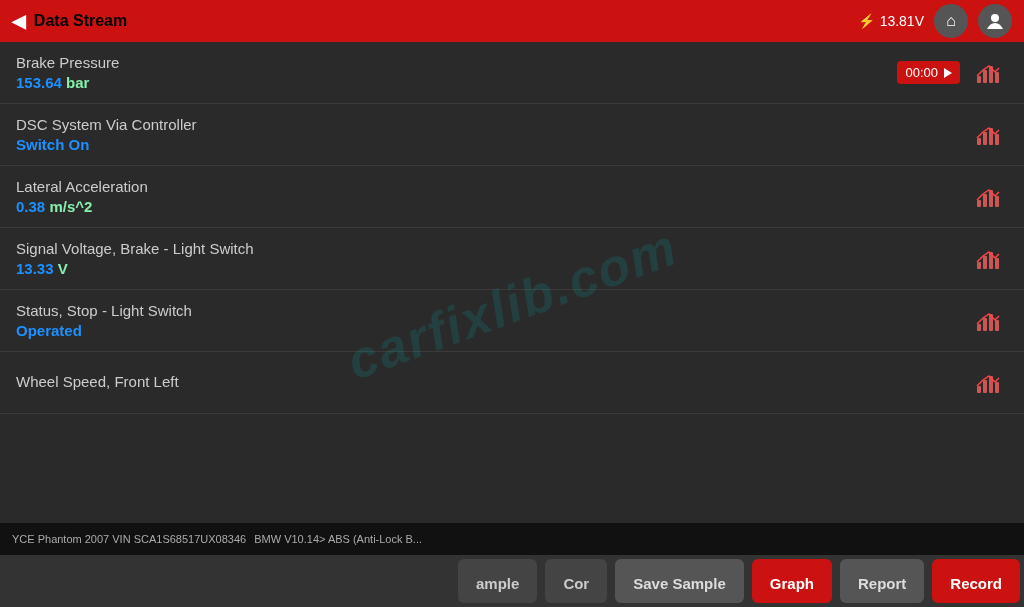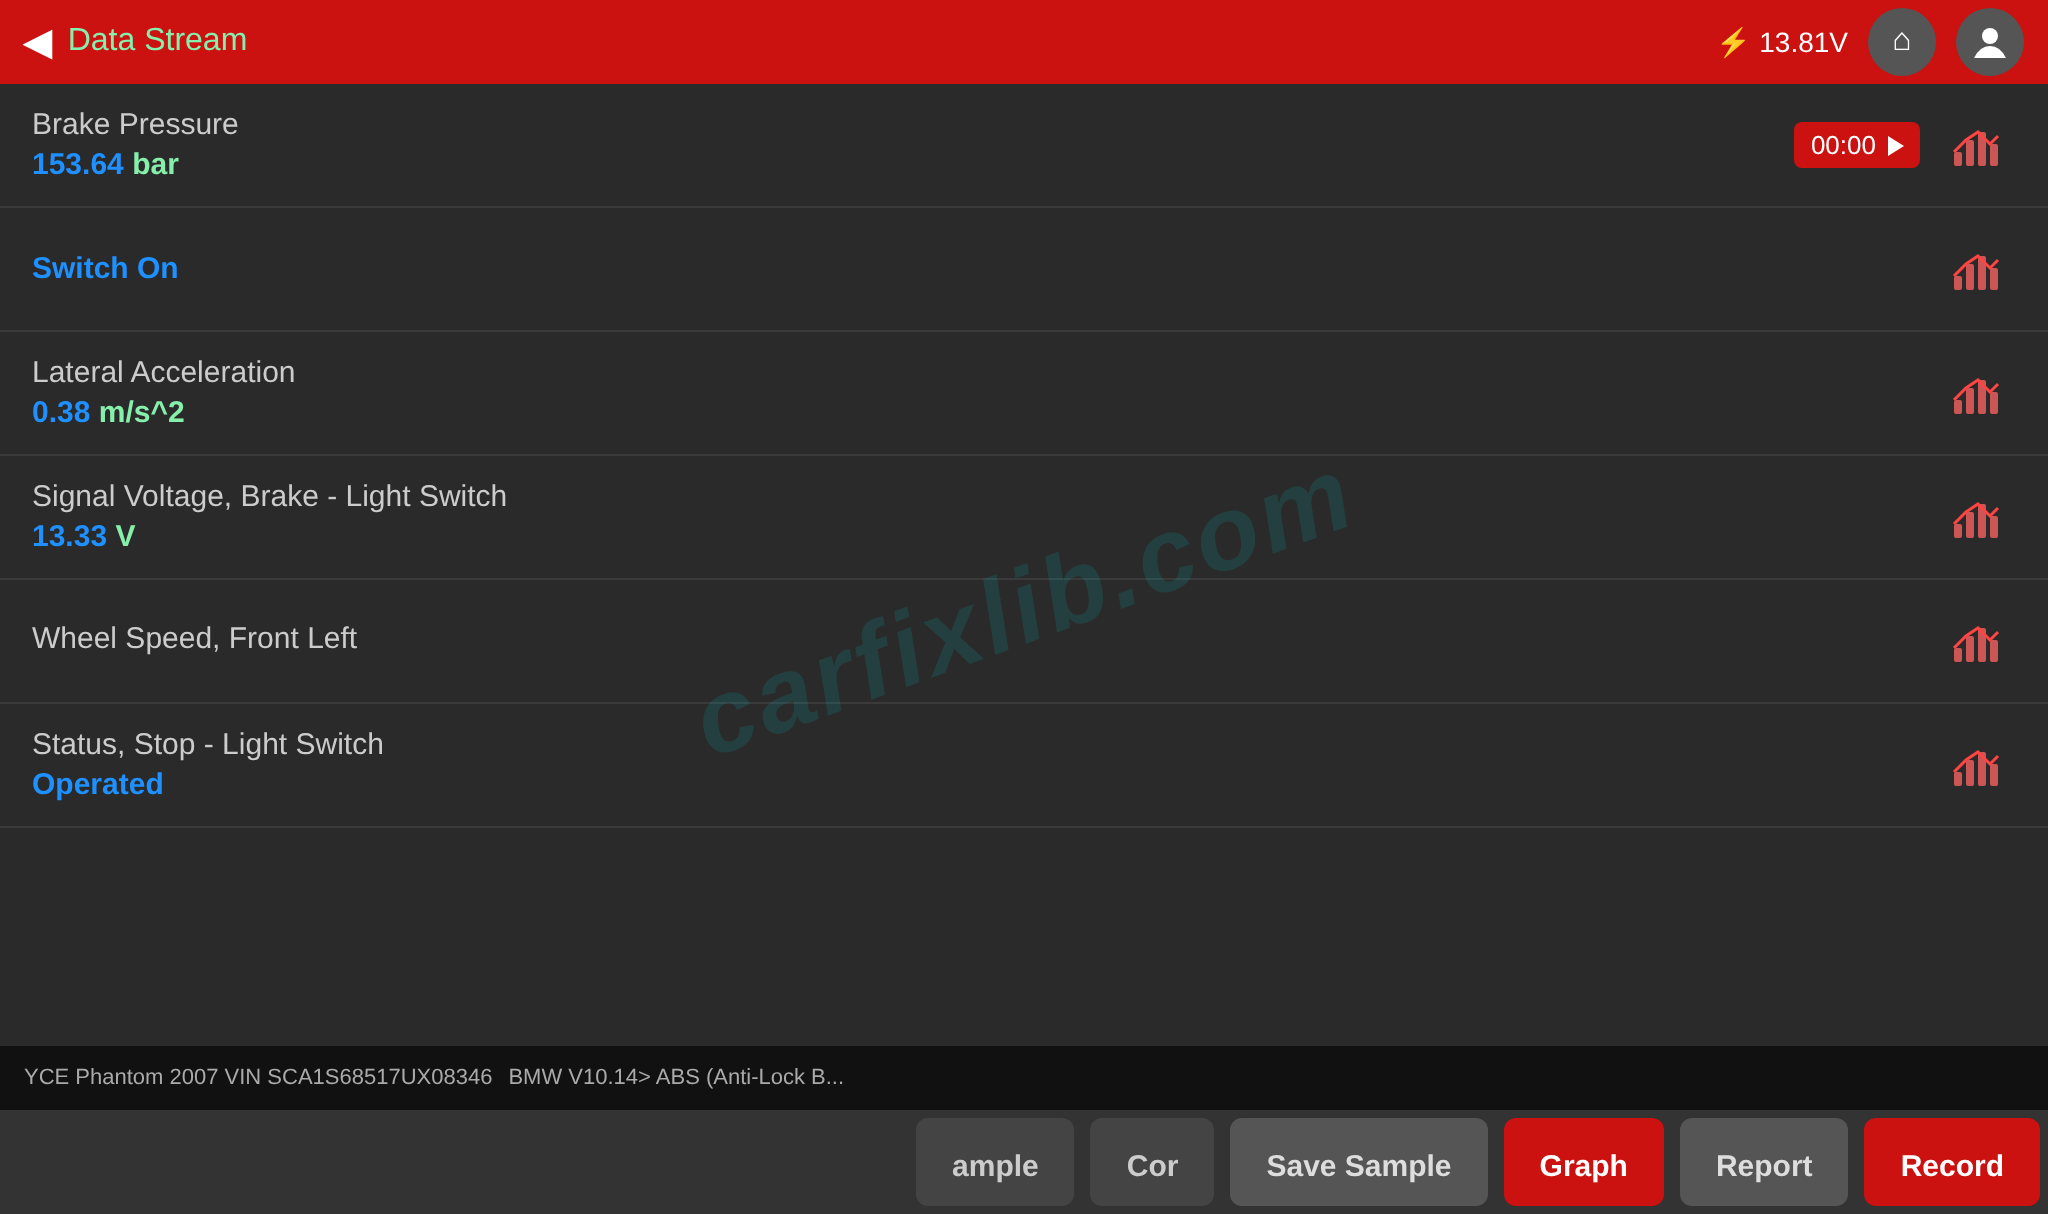--- a/index.html
+++ b/index.html
@@ -25,23 +25,23 @@
       display: flex;
       align-items: center;
       gap: 8px;
     }
     .back-arrow {
       color: white;
       font-size: 18px;
       font-weight: bold;
     }
     .header-title {
-      color: #86efac;
+      color: #000000;
       font-size: 16px;
-      font-weight: normal;
+      font-weight: bold;
     }
     .header-right {
       display: flex;
       align-items: center;
       gap: 10px;
     }
     .battery-info {
       display: flex;
       align-items: center;
       gap: 4px;
@@ -238,20 +238,21 @@
           <rect x="14" y="4" width="4" height="17" fill="#cc5555" rx="1"></rect>
           <rect x="20" y="10" width="4" height="11" fill="#cc5555" rx="1"></rect>
           <polyline points="2,14 8,8 14,4 20,10 24,6" fill="none" stroke="#ff4444" stroke-width="1.5"></polyline>
         </svg>
       </div>
     </div>
   </div>
 
   <div class="data-row">
     <div class="data-row-content">
+      <div class="data-label">DSC System Via Controller</div>
       <div class="data-value">Switch On</div>
     </div>
     <div class="row-right">
       <div class="graph-icon-btn">
         <svg class="chart-icon" viewBox="0 0 28 22">
           <rect x="2" y="14" width="4" height="7" fill="#cc5555" rx="1"></rect>
           <rect x="8" y="8" width="4" height="13" fill="#cc5555" rx="1"></rect>
           <rect x="14" y="4" width="4" height="17" fill="#cc5555" rx="1"></rect>
           <rect x="20" y="10" width="4" height="11" fill="#cc5555" rx="1"></rect>
           <polyline points="2,14 8,8 14,4 20,10 24,6" fill="none" stroke="#ff4444" stroke-width="1.5"></polyline>
@@ -295,40 +296,40 @@
           <rect x="14" y="4" width="4" height="17" fill="#cc5555" rx="1"></rect>
           <rect x="20" y="10" width="4" height="11" fill="#cc5555" rx="1"></rect>
           <polyline points="2,14 8,8 14,4 20,10 24,6" fill="none" stroke="#ff4444" stroke-width="1.5"></polyline>
         </svg>
       </div>
     </div>
   </div>
 
   <div class="data-row">
     <div class="data-row-content">
+      <div class="data-label">Status, Stop - Light Switch</div>
+      <div class="data-value">Operated</div>
+    </div>
+    <div class="row-right">
+      <div class="graph-icon-btn">
+        <svg class="chart-icon" viewBox="0 0 28 22">
+          <rect x="2" y="14" width="4" height="7" fill="#cc5555" rx="1"></rect>
+          <rect x="8" y="8" width="4" height="13" fill="#cc5555" rx="1"></rect>
+          <rect x="14" y="4" width="4" height="17" fill="#cc5555" rx="1"></rect>
+          <rect x="20" y="10" width="4" height="11" fill="#cc5555" rx="1"></rect>
+          <polyline points="2,14 8,8 14,4 20,10 24,6" fill="none" stroke="#ff4444" stroke-width="1.5"></polyline>
+        </svg>
+      </div>
+    </div>
+  </div>
+
+  <div class="data-row">
+    <div class="data-row-content">
       <div class="data-label">Wheel Speed, Front Left</div>
       <div class="data-value"></div>
-    </div>
-    <div class="row-right">
-      <div class="graph-icon-btn">
-        <svg class="chart-icon" viewBox="0 0 28 22">
-          <rect x="2" y="14" width="4" height="7" fill="#cc5555" rx="1"></rect>
-          <rect x="8" y="8" width="4" height="13" fill="#cc5555" rx="1"></rect>
-          <rect x="14" y="4" width="4" height="17" fill="#cc5555" rx="1"></rect>
-          <rect x="20" y="10" width="4" height="11" fill="#cc5555" rx="1"></rect>
-          <polyline points="2,14 8,8 14,4 20,10 24,6" fill="none" stroke="#ff4444" stroke-width="1.5"></polyline>
-        </svg>
-      </div>
-    </div>
-  </div>
-
-  <div class="data-row">
-    <div class="data-row-content">
-      <div class="data-label">Status, Stop - Light Switch</div>
-      <div class="data-value">Operated</div>
     </div>
     <div class="row-right">
       <div class="graph-icon-btn">
         <svg class="chart-icon" viewBox="0 0 28 22">
           <rect x="2" y="14" width="4" height="7" fill="#cc5555" rx="1"></rect>
           <rect x="8" y="8" width="4" height="13" fill="#cc5555" rx="1"></rect>
           <rect x="14" y="4" width="4" height="17" fill="#cc5555" rx="1"></rect>
           <rect x="20" y="10" width="4" height="11" fill="#cc5555" rx="1"></rect>
           <polyline points="2,14 8,8 14,4 20,10 24,6" fill="none" stroke="#ff4444" stroke-width="1.5"></polyline>
         </svg>

